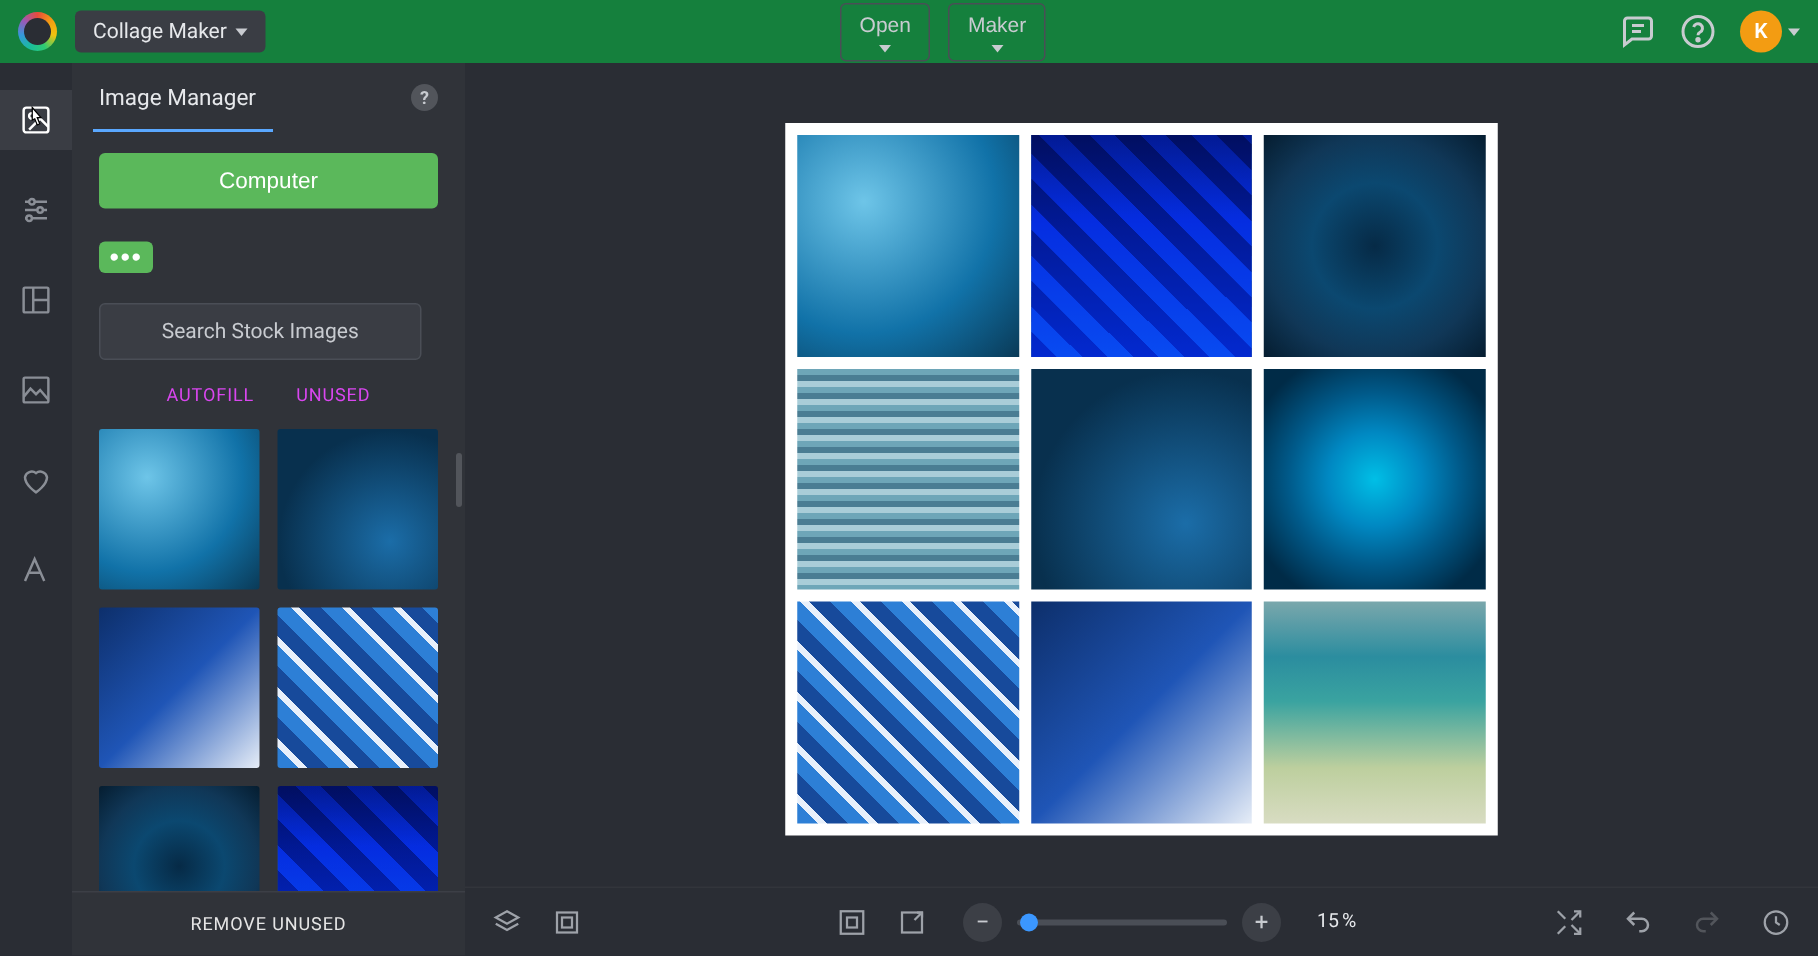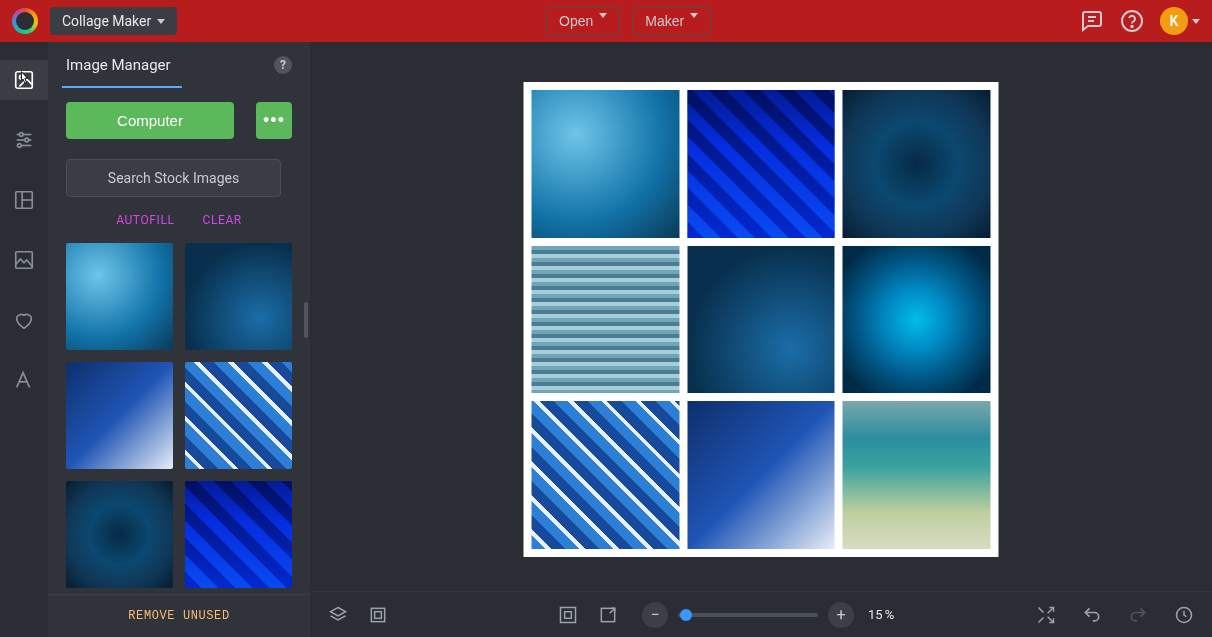--- a/index.html
+++ b/index.html
@@ -11,21 +11,21 @@
   overflow: hidden;
   position: relative;
 }
 
 .topbar {
   height: 42px;
   display: flex;
   align-items: center;
   padding: 0 12px;
   gap: 12px;
-  background: #b91c1c;
+  background: #15803d;
 }
 .logo {
   width: 26px; height: 26px;
   border-radius: 50%;
   background: conic-gradient(#e74c3c,#f39c12,#f1c40f,#2ecc71,#1abc9c,#3498db,#9b59b6,#e74c3c);
   position: relative;
   flex-shrink:0;
 }
 .logo::after{
   content:""; position:absolute; inset:4px; border-radius:50%;
@@ -35,21 +35,21 @@
   display:flex; align-items:center; gap:6px;
   background:#3a3d44; color:#e6e8eb;
   font-size:14px; padding:6px 12px; border-radius:4px;
   cursor:pointer;
 }
 .chev-down{ width:0;height:0;border-left:4px solid transparent;border-right:4px solid transparent;border-top:5px solid #c8cbd0;}
 .topbar-center{ flex:1; display:flex; justify-content:center; gap:12px;}
 .top-btn{
   background:transparent; border:1px solid #4a4e56; color:#c8cbd0;
   padding:5px 12px; border-radius:4px; font-size:14px;
-  display:flex; align-items:flex-start; gap:6px; cursor:pointer;
+  display:flex; align-items:center; gap:6px; cursor:pointer;flex-direction:column;
 }
 .topbar-right{ display:flex; align-items:center; gap:16px;}
 .icon-btn{ width:24px;height:24px; display:flex;align-items:center;justify-content:center; cursor:pointer; color:#c8cbd0;}
 .avatar{
   width:28px;height:28px;border-radius:50%;background:#f39c12;
   display:flex;align-items:center;justify-content:center;
   color:#fff;font-weight:600;font-size:14px;
 }
 
 .main{ position:absolute; top:42px; bottom:0; left:0; right:0; display:flex;}
@@ -64,21 +64,21 @@
 
 .panel{
   width:262px; background:#303339; display:flex; flex-direction:column; padding:14px 0 0 0; position:relative; flex-shrink:0;
 }
 .panel-header{
   display:flex; align-items:center; justify-content:space-between;
   padding:0 18px 12px 18px; color:#e6e8eb; font-size:15px;text-align:center;
 }
 .panel-header .q{ width:18px;height:18px;border-radius:50%;background:#52555b;display:flex;align-items:center;justify-content:center;font-size:12px;font-weight:700;color:#c8cbd0;}
 .tab-underline{ height:2px; width:120px; background:#5aa8ff; margin-left:14px;}
-.btn-row{ display:flex; gap:22px; padding:14px 18px 10px 18px;}
+.btn-row{ display:flex; gap:22px; padding:14px 18px 10px 18px;flex-direction:column;}
 .computer-btn{
   flex:1; background:#5bb85b; color:#fff; border:none; border-radius:4px;
   font-size:15px; padding:10px 0; cursor:pointer;
 }
 .more-btn{
   width:36px; background:#5bb85b; border:none; border-radius:4px;
   display:flex;align-items:center;justify-content:center;color:#fff;cursor:pointer;
   font-size:18px; letter-spacing:1px;
 }
 .search-stock{
@@ -89,21 +89,21 @@
 .link-btn{ font-size:12px; letter-spacing:0.6px; color:#d946ef; cursor:pointer;}
 .thumbs{
   padding:6px 18px 10px 18px; display:grid; grid-template-columns:1fr 1fr;
   gap:12px; overflow:auto;
 }
 .thumb{
   width:100%; aspect-ratio:1/1; border-radius:2px; position:relative; cursor:grab;
 }
 .remove-unused{
   border-top:1px solid #3c3f46; padding:14px 0; text-align:center;
-  font-size:12px; letter-spacing:0.6px; color:#fdba74; cursor:pointer;font-family:Liberation Mono, monospace;
+  font-size:12px; letter-spacing:0.6px; color:#e5e5e5; cursor:pointer;
 }
 .scroll-ind{ position:absolute; right:2px; top:260px; width:4px; height:36px; background:#52555b; border-radius:2px;}
 
 .canvas-wrap{ flex:1; position:relative; background:#2a2d34;}
 .collage{
   position:absolute; top:40px; left:50%; transform:translateX(-50%);
   width:475px; height:475px; background:#fff; padding:8px;
   display:grid; grid-template-columns:1fr 1fr 1fr; grid-template-rows:1fr 1fr 1fr; gap:8px;
 }
 .cell{ width:100%; height:100%; position:relative;}
@@ -121,21 +121,21 @@
   width:26px;height:26px;border-radius:50%;background:#3c3f46;
   display:flex;align-items:center;justify-content:center;cursor:pointer;color:#c8cbd0;font-size:16px;
 }
 .zoom-slider{
   width:140px; height:4px; background:#4a4e56; border-radius:2px; position:relative; cursor:pointer;
 }
 .zoom-knob{
   position:absolute; top:50%; left:6%; transform:translate(-50%,-50%);
   width:12px;height:12px;border-radius:50%;background:#3b97ff;
 }
-.zoom-label{ font-size:13px; color:#e6e8eb; margin-left:4px;}
+.zoom-label{ font-size:13px; color:#e6e8eb; margin-left:14px;}
 .bb-right{ margin-left:auto; display:flex; align-items:center; gap:18px;}
 .bb-right .disabled{ color:#52555b; cursor:default;}
 
 .cursor-pointer{
   position:absolute; top:70px; left:14px; pointer-events:none; z-index:20;
 }
 .cursor-pointer svg{ width:20px;height:20px; fill:#fff; stroke:#000; stroke-width:1;}
 
 .sw1{background:radial-gradient(circle at 30% 30%,#6ec5e8,#1172a8 60%,#0a3a57);} 
 .sw2{background:radial-gradient(circle at 70% 70%,#1b6da8,#08304e 70%);} 
@@ -242,21 +242,21 @@
       <div class="q">?</div>
     </div>
     <div class="tab-underline"></div>
     <div class="btn-row">
       <button class="computer-btn">Computer</button>
       <button class="more-btn">•••</button>
     </div>
     <div class="search-stock">Search Stock Images</div>
     <div class="af-row">
       <span class="link-btn">AUTOFILL</span>
-      <span class="link-btn">CLEAR</span>
+      <span class="link-btn">UNUSED</span>
     </div>
     <div class="thumbs" id="thumbs">
         <div class="thumb sw1"></div>
         <div class="thumb sw2"></div>
         <div class="thumb sw3"></div>
         <div class="thumb sw4"></div>
         <div class="thumb sw5"></div>
         <div class="thumb sw6"></div>
       </div>
     <div class="scroll-ind"></div>

